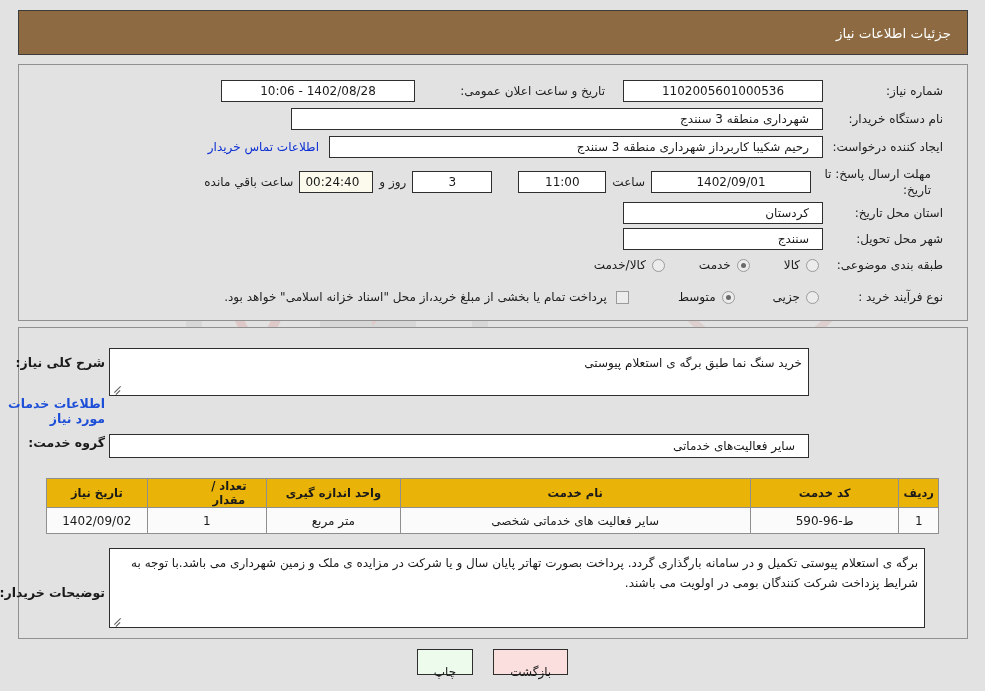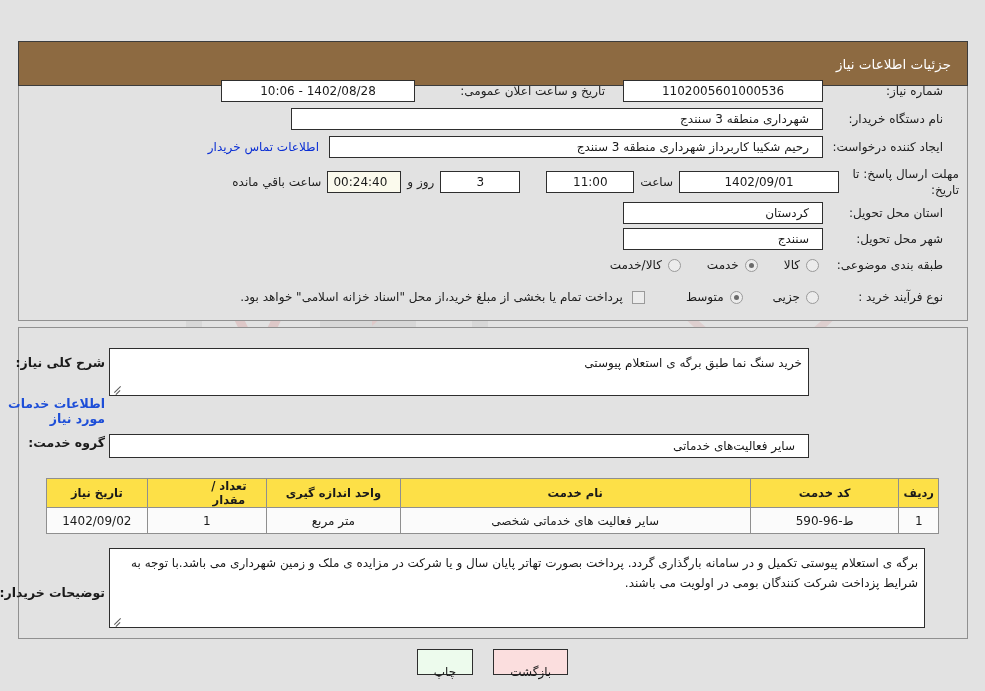--- a/index.html
+++ b/index.html
@@ -35,21 +35,20 @@
     position: absolute;
     left: 18px; top: 10px;
     width: 950px; height: 45px;
     background: #8d6a41;
     border: 1px solid #3c3c3c;
     display: flex;
     align-items: center;
     justify-content: flex-start;
     padding: 0 16px;
     z-index: 2;
-    margin-top: 31px;
   }
   .header-bar .title {
     color: #ffffff;
     font-size: 13.5px;
     font-weight: normal;
     letter-spacing: .2px;
   }
 
   
   .panel {
@@ -110,21 +109,21 @@
     flex: none;
   }
   .radio.on::after {
     content: "";
     position: absolute;
     left: 3px; top: 3px;
     width: 5px; height: 5px;
     border-radius: 50%;
     background: #6b6b6b;
   }
-  .radio-label { font-size: 12px; margin-left: 6px; margin-right: 2px; }
+  .radio-label { font-size: 12px; margin-left: 14px; margin-right: 2px; }
   .chk {
     display: inline-block;
     width: 13px; height: 13px;
     border: 1px solid #9a9a9a;
     background: #ececec;
     vertical-align: middle;
     margin: 0 5px;
     flex: none;
   }
   .ta-label {
@@ -170,21 +169,21 @@
   }
 
   
   .tbl {
     position: absolute;
     border-collapse: collapse;
     direction: rtl;
     font-size: 12px;
   }
   .tbl th {
-    background: #fde047;
+    background: #eab308;
     border: 1px solid #8f8f8f;
     font-weight: bold;
     font-size: 11.5px;
     color: #1a1a1a;
     height: 26px;
     padding: 0 4px;
     text-align: center;
   }
   .tbl td {
     background: #fbfbfb;
@@ -261,34 +260,34 @@
   <span class="flabel" style="width:120px;">نام دستگاه خریدار:</span>
   <span class="fbox" style="width:532px;">شهرداری منطقه 3 سنندج</span>
 </div>
 
 <div class="frow" style="top:136px; right:42px; z-index:3;">
   <span class="flabel" style="width:120px;">ایجاد کننده درخواست:</span>
   <span class="fbox" style="width:494px;">رحیم شکیبا کاربرداز شهرداری منطقه 3 سنندج</span>
   <a class="link-blue" style="margin-right:10px;">اطلاعات تماس خریدار</a>
 </div>
 
-<div class="frow" style="top:166px; right:26px; z-index:3;">
+<div class="frow" style="top:166px; right:54px; z-index:3;">
   <span class="flabel" style="width:120px; white-space:normal; line-height:1.35;">مهلت ارسال پاسخ: تا تاریخ:</span>
   <span class="fbox center" style="width:160px;">1402/09/01</span>
   <span class="flabel" style="padding:0 6px;">ساعت</span>
   <span class="fbox center" style="width:88px;">11:00</span>
   <span style="width:26px;"></span>
   <span class="fbox center" style="width:80px;">3</span>
   <span class="flabel" style="padding:0 6px;">روز و</span>
   <span class="fbox cream center" style="width:74px;">00:24:40</span>
   <span class="flabel" style="padding-right:6px;">ساعت باقي مانده</span>
 </div>
 
 <div class="frow" style="top:202px; right:42px; z-index:3;">
-  <span class="flabel" style="width:120px;">استان محل تحویل:</span>
+  <span class="flabel" style="width:120px;">استان محل تاریخ:</span>
   <span class="fbox" style="width:200px;">کردستان</span>
 </div>
 
 <div class="frow" style="top:228px; right:42px; z-index:3;">
   <span class="flabel" style="width:120px;">شهر محل تحویل:</span>
   <span class="fbox" style="width:200px;">سنندج</span>
 </div>
 
 <div class="frow" style="top:258px; right:42px; z-index:3;">
   <span class="flabel" style="width:120px;">طبقه بندی موضوعی:</span>

